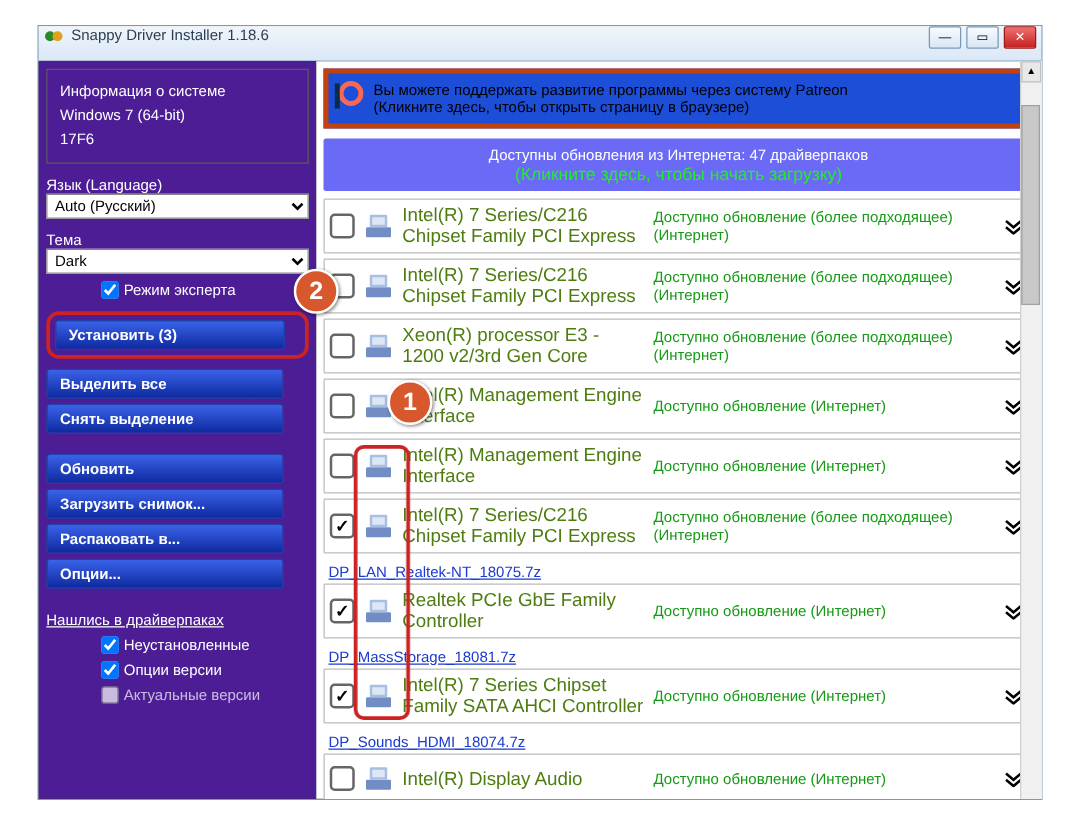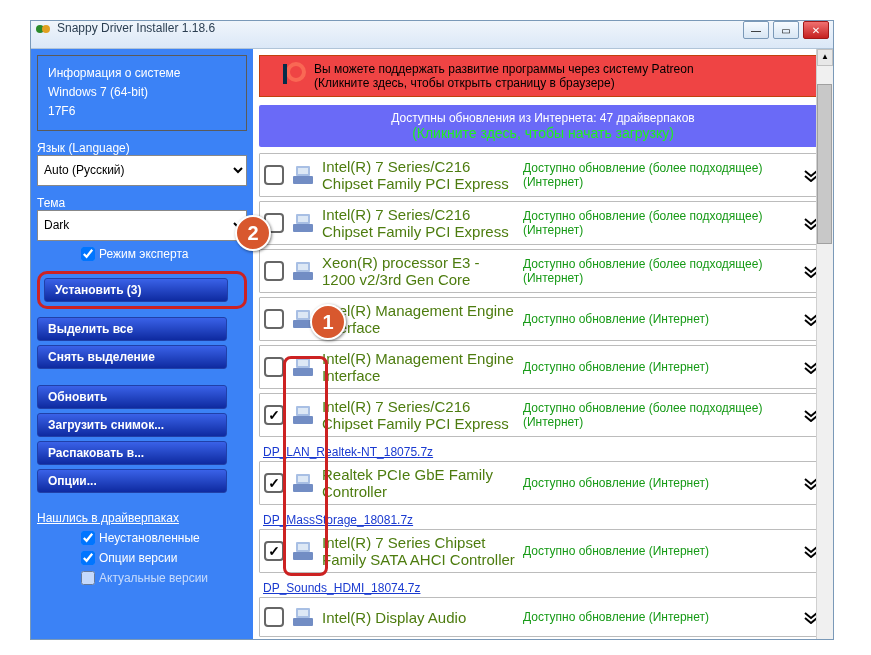--- a/index.html
+++ b/index.html
@@ -8,38 +8,38 @@
 .window { position: absolute; left: 30px; top: 20px; width: 804px; height: 620px; border: 1px solid #7a99b8; background: #fff; }
 .titlebar { height: 28px; background: linear-gradient(#f0f5fb,#dbe8f7); border-bottom: 1px solid #b0c4d8; display: flex; align-items: flex-start; padding: 0 4px; }
 .titlebar .app-icon { width: 16px; height: 16px; margin-right: 6px; }
 .titlebar .title { font-size: 12px; color: #2b3e51; flex: 1; }
 .winbtns { display: flex; gap: 4px; }
 .winbtn { width: 26px; height: 18px; border: 1px solid #7a99b8; border-radius: 2px; background: linear-gradient(#f7fbff,#d8e6f4); font-size: 10px; display:flex;align-items:center;justify-content:center; cursor:pointer; }
 .winbtn.close { background: linear-gradient(#f07070,#c52020); border-color:#a01818; color:#fff; }
 
 .client { display:flex; height: calc(100% - 28px); background:#000; }
 
-.sidebar { width: 222px; background:#3b82f6; color:#fff; padding: 6px; display:flex; flex-direction:column; gap:6px; position:relative; }
+.sidebar { width: 222px; background:#4c1d95; color:#fff; padding: 6px; display:flex; flex-direction:column; gap:6px; position:relative; }
 .sysinfo { border:1px solid #5a5a5a; padding:8px 10px; font-size:12px; line-height:1.6; }
 .group-label { font-size:12px; margin-top:4px; }
-.select-box { width: 100%; height: 31px; background:#fff; color:#000; border:1px solid #888; font-size:12px; padding: 1px 2px; }
+.select-box { width: 100%; height: 20px; background:#fff; color:#000; border:1px solid #888; font-size:12px; padding: 1px 2px; }
 .checkrow { display:flex; align-items:center; gap:4px; font-size:12px;padding-left:44px; }
 .checkrow input { width:14px; height:14px; }
 
 .btn-row { margin-top:2px; }
 .sbtn { width: 190px; height: 24px; font-size: 12px; color:#fff; text-align:left; padding-left:10px; border:1px solid #2040a8; border-radius:3px; background: linear-gradient(#3a62e8,#0e2aa0); cursor:pointer; display:flex; align-items:center;font-weight:bold; }
 .sbtn:not(:last-child){ margin-bottom:4px; }
 .section-title { font-size:12px; margin-top:12px; text-decoration:underline; }
 
 .install-highlight { border:3px solid #c22; border-radius:10px; padding:4px; display:inline-block; margin-top:4px; }
 
 .content { flex:1; background:#fff; position:relative; overflow:hidden; }
 .scroll-area { position:absolute; inset:0; overflow-y:scroll; }
 
-.banner-patreon { background:#ef4444; border:1px solid #c2410c; margin:6px 6px 8px 6px; padding:6px 22px; display:flex; gap:8px; font-size:12px; }
+.banner-patreon { background:#1d4ed8; border:4px solid #c2410c; margin:6px 6px 8px 6px; padding:6px 4px; display:flex; gap:8px; font-size:12px; }
 .banner-patreon .patreon-icon { width:24px; height:24px; flex-shrink:0; }
 .banner-patreon .lines { display:flex; flex-direction:column; }
 
 .banner-update { background:#6a6af7; color:#fff; margin:0 6px 6px 6px; padding:6px 10px; font-size:12px; border-radius:2px; text-align:center; }
 .banner-update .sub { color:#20f020; font-size:14px; }
 
 .dp-header { color:#1a3ad0; font-size:12px; padding:4px 6px 2px 10px; text-decoration:underline; }
 
 .drv { margin:0 6px 4px 6px; border:1px solid #bcbcbc; border-radius:1px; background:#fff; padding:4px 4px; display:flex; align-items:center; gap:6px; min-height:40px; }
 .drv .chk { width:20px; height:20px; border:2px solid #666; border-radius:4px; display:flex;align-items:center;justify-content:center; cursor:pointer; flex-shrink:0; font-size:14px; }

